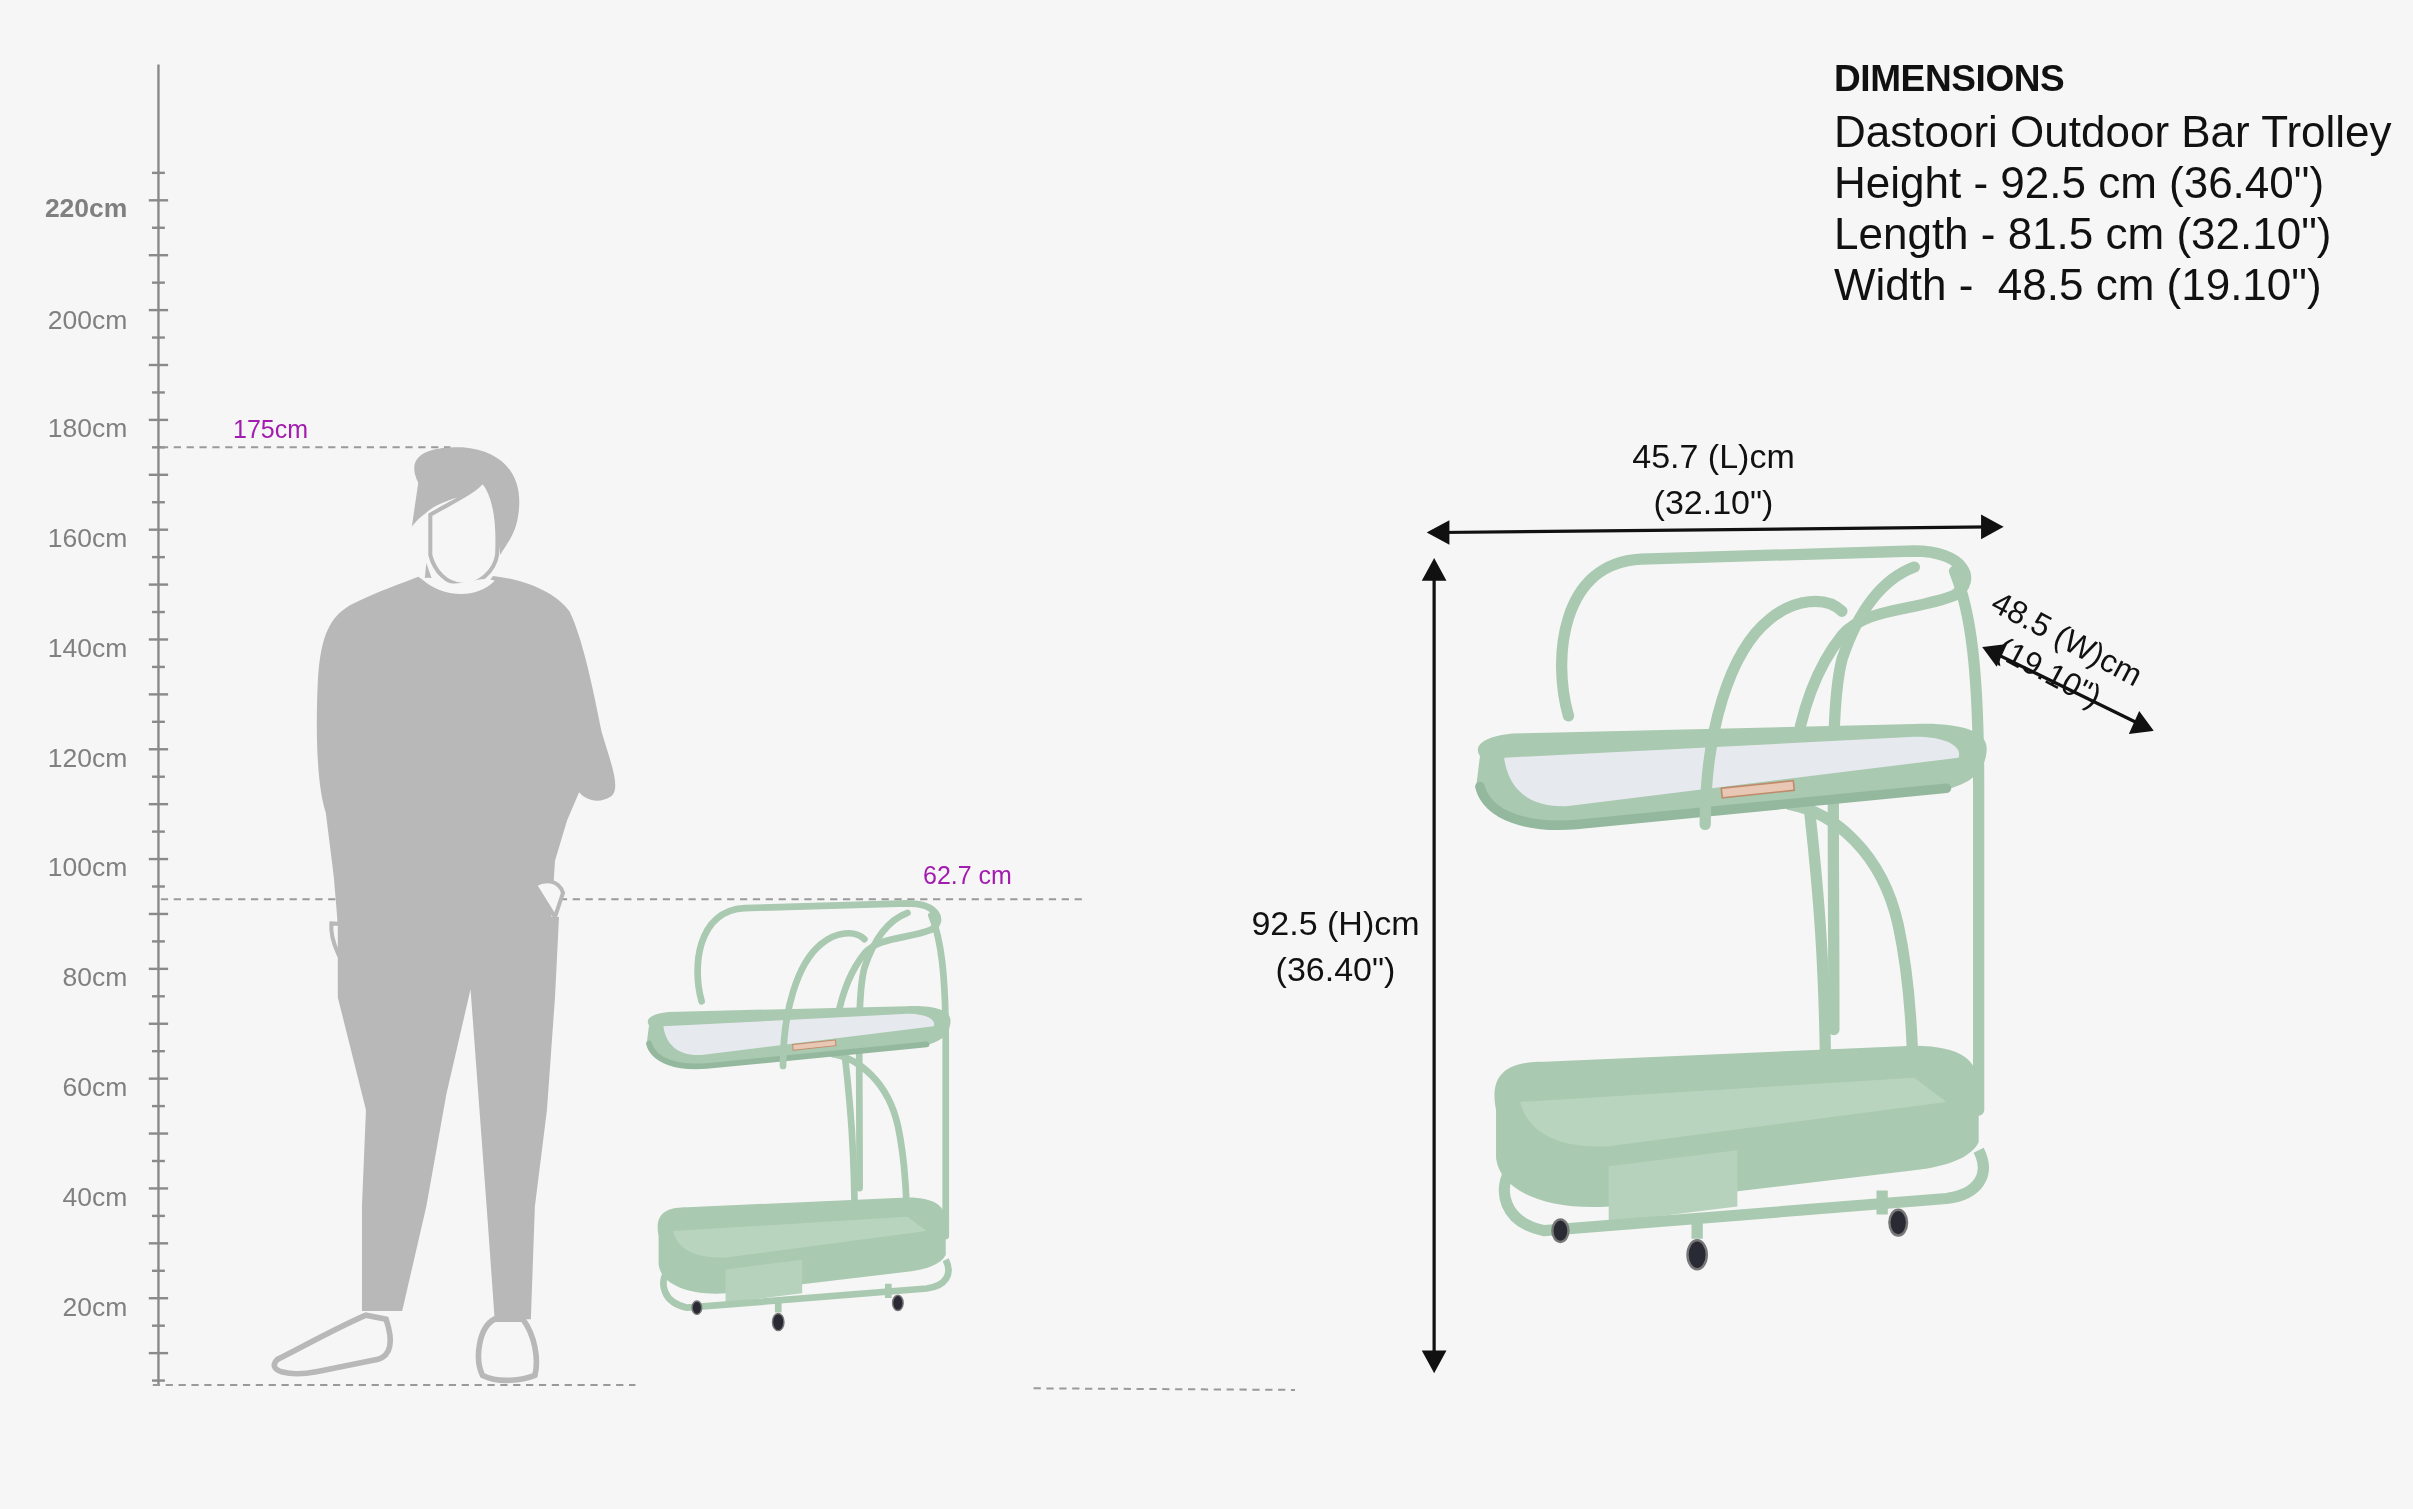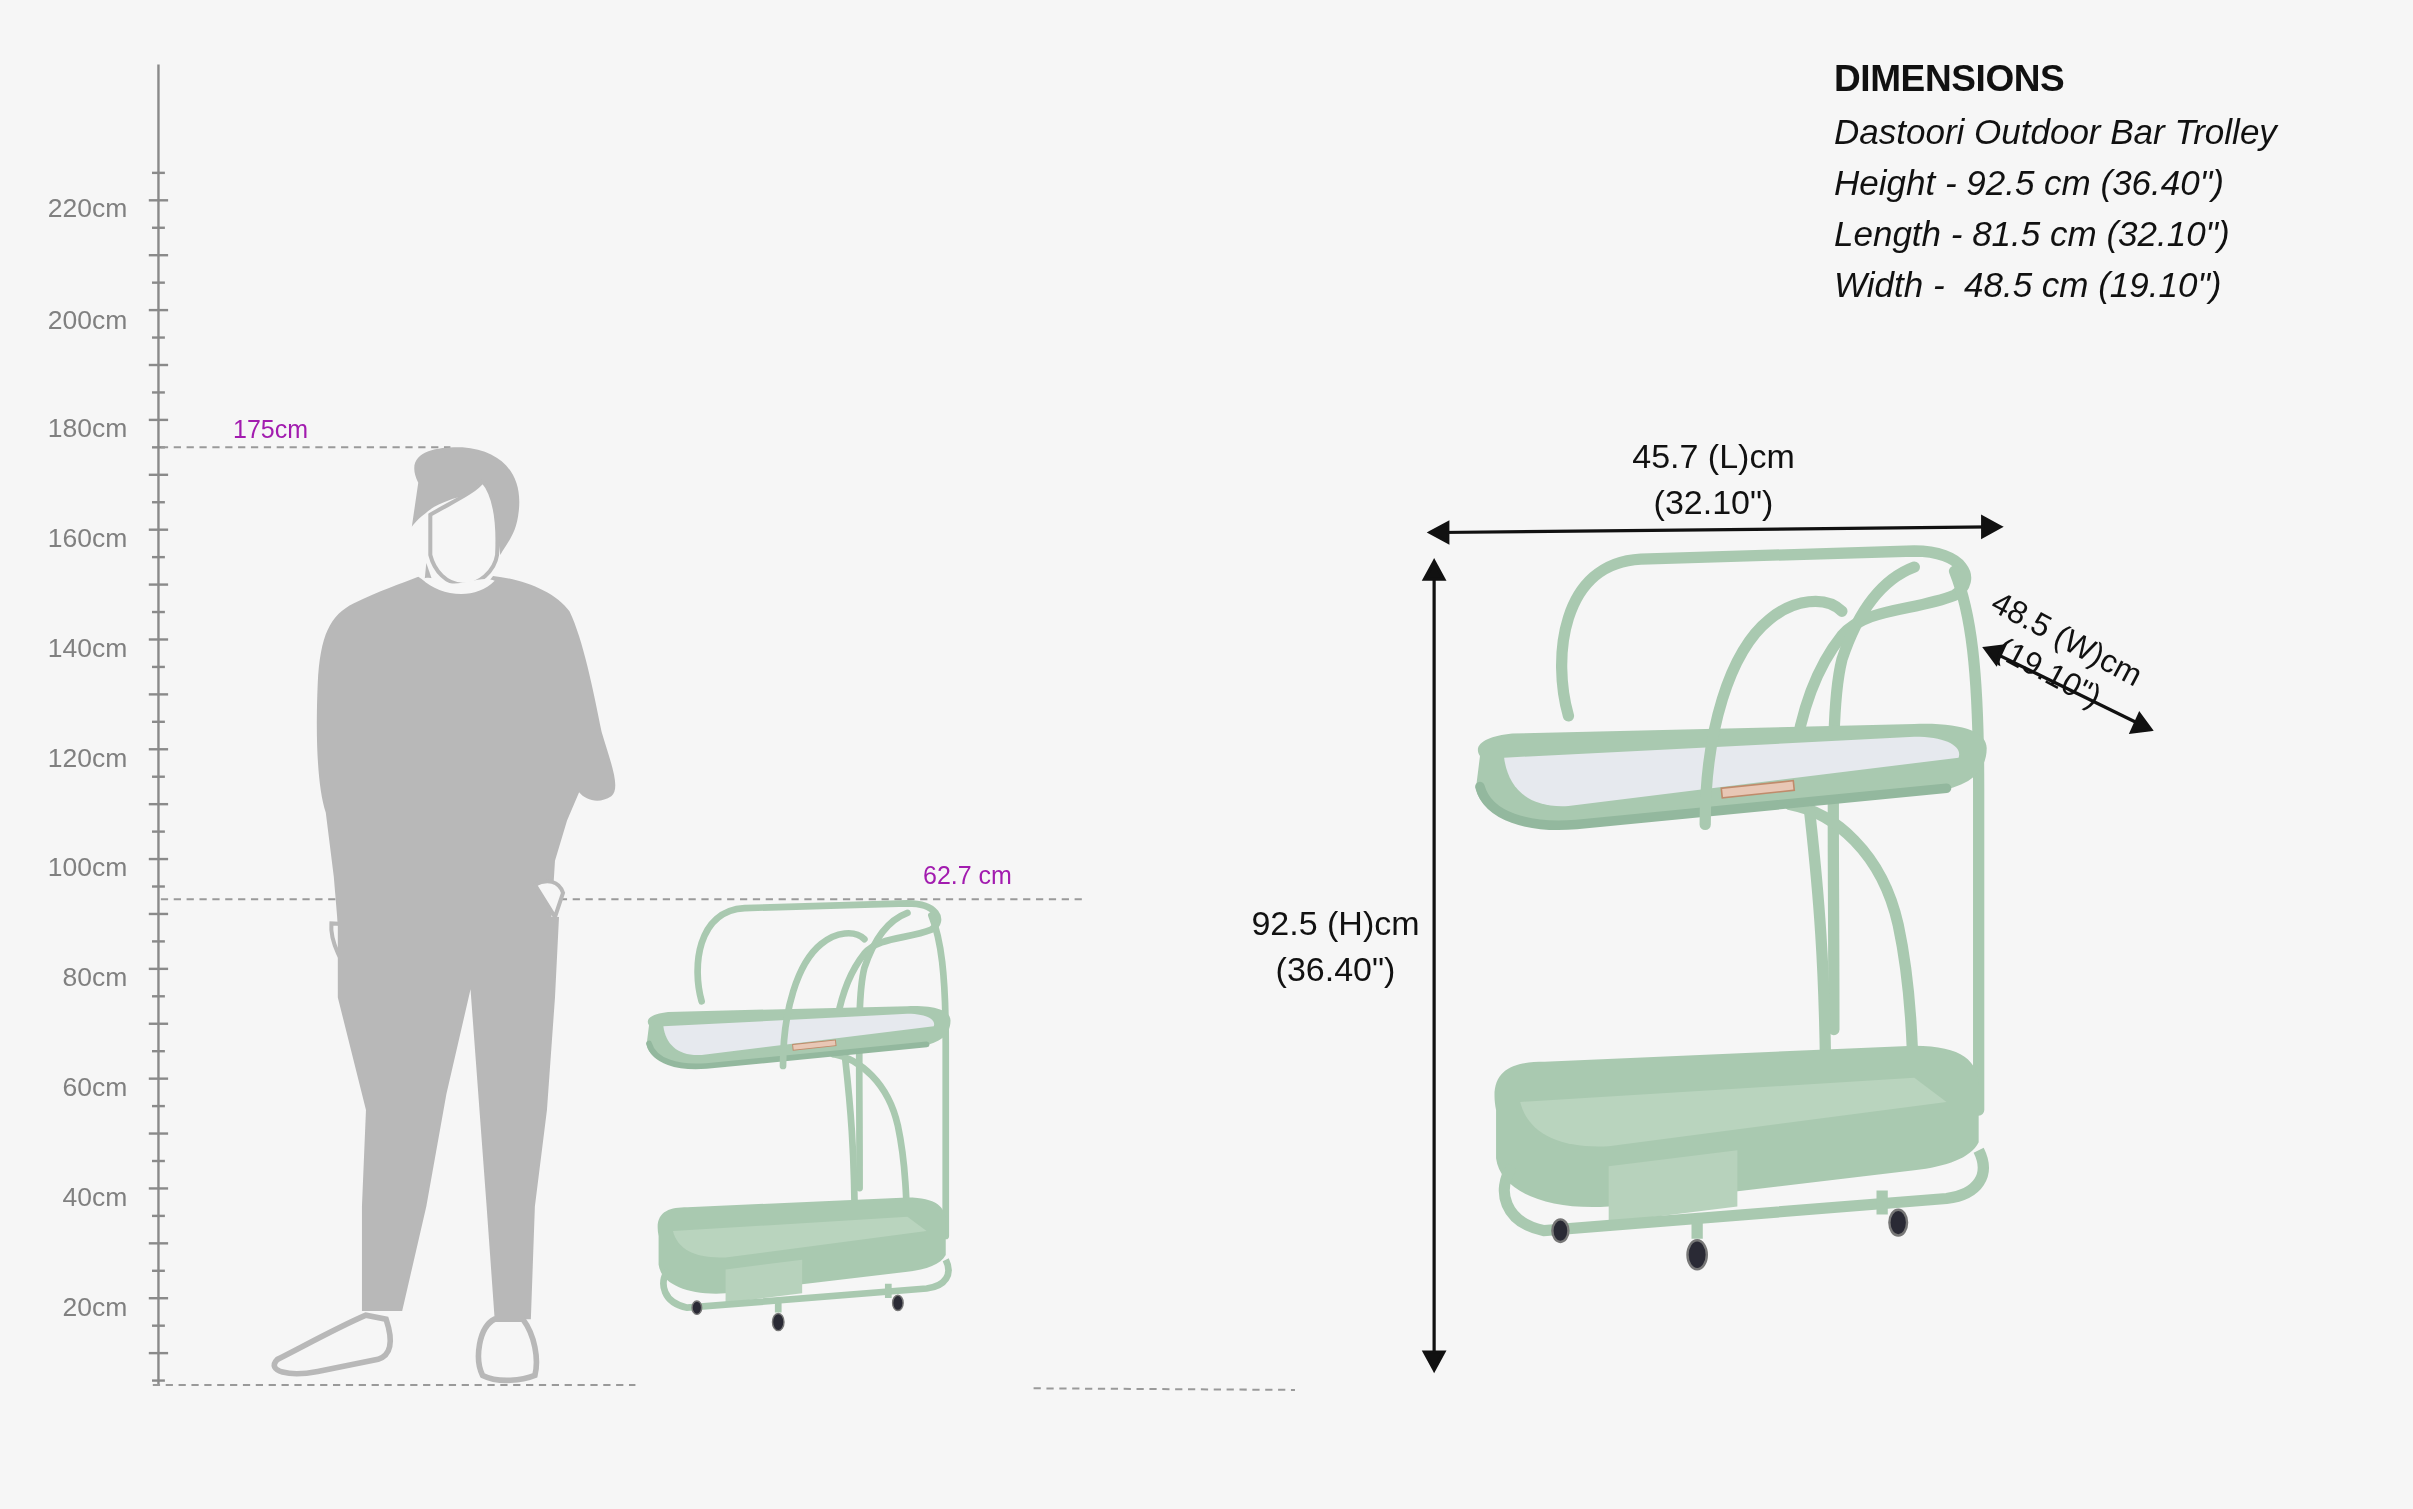--- a/index.html
+++ b/index.html
@@ -5,21 +5,21 @@
   html, body { margin: 0; padding: 0; background: #f6f6f6; }
   body { width: 2413px; height: 1509px; overflow: hidden; position: relative;
          font-family: "Liberation Sans", "DejaVu Sans", sans-serif; }
   #canvas { position: absolute; left: 0; top: 0; width: 2413px; height: 1509px; }
   .ruler-label { position: absolute; width: 121px; text-align: right; left: 6.4px;
                  font-size: 26.5px; color: #808080; line-height: 1; }
   .ref-label { position: absolute; font-size: 25px; color: #a21caf; line-height: 1; }
   .dim-label { position: absolute; text-align: center; color: #111; font-size: 34px; line-height: 1.35; }
   .spec { position: absolute; left: 1834px; top: 58px; color: #111; }
   .spec-title { font-size: 37px; font-weight: bold; letter-spacing: -0.4px; margin-bottom: 6.4px; }
-  .spec-line { font-size: 35px; line-height: 51px; white-space: pre; font-style: italic; }
+  .spec-line { font-size: 44px; line-height: 51px; white-space: pre; }
   .w-label { position: absolute; left: 2003px; top: 583px; transform: rotate(28deg); transform-origin: left top;
              text-align: center; color: #111; font-size: 32px; line-height: 1.2; }
 </style>
 </head>
 <body>
 
 <svg id="canvas" viewBox="0 0 3000 1876" xmlns="http://www.w3.org/2000/svg">
 
   <g stroke="#8a8a8a" stroke-width="3">
     <line x1="197" y1="80" x2="197" y2="1722"></line>
@@ -146,21 +146,21 @@
     <line x1="1783" y1="712" x2="1783" y2="1690"></line>
     <path d="M1783 698 L1771 720 L1795 720 Z"></path>
     <path d="M1783 1703 L1771 1681 L1795 1681 Z"></path>
     <line x1="2480" y1="812" x2="2660" y2="900"></line>
     <path d="M2468 806 L2492 803 L2482 825 Z"></path>
     <path d="M2674 907 L2650 910 L2660 888 Z"></path>
   </g>
 </svg>
 
 <div id="ruler-labels">
-    <div class="ruler-label" style="top: 195px;">220cm</div>
+    <div class="ruler-label" style="top: 195px; font-weight: bold;">220cm</div>
     <div class="ruler-label" style="top: 307px;">200cm</div>
     <div class="ruler-label" style="top: 415px;">180cm</div>
     <div class="ruler-label" style="top: 525px;">160cm</div>
     <div class="ruler-label" style="top: 635px;">140cm</div>
     <div class="ruler-label" style="top: 745px;">120cm</div>
     <div class="ruler-label" style="top: 854px;">100cm</div>
     <div class="ruler-label" style="top: 964px;">80cm</div>
     <div class="ruler-label" style="top: 1074px;">60cm</div>
     <div class="ruler-label" style="top: 1184px;">40cm</div>
     <div class="ruler-label" style="top: 1294px;">20cm</div>

